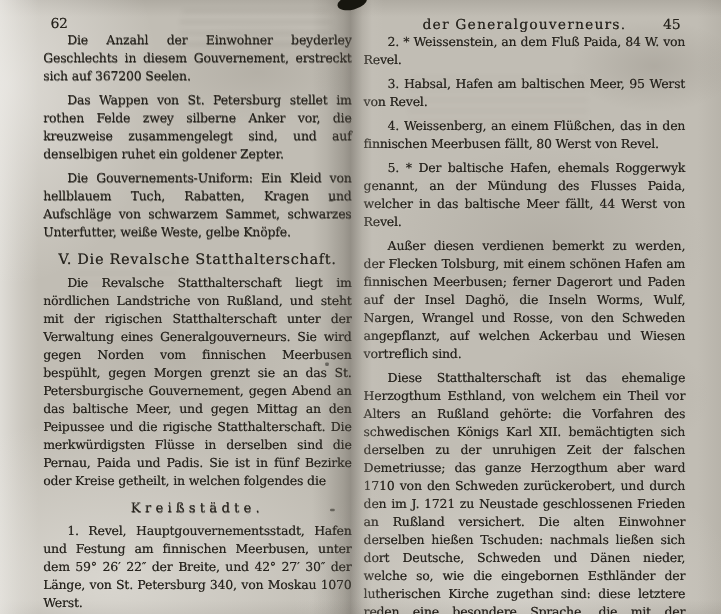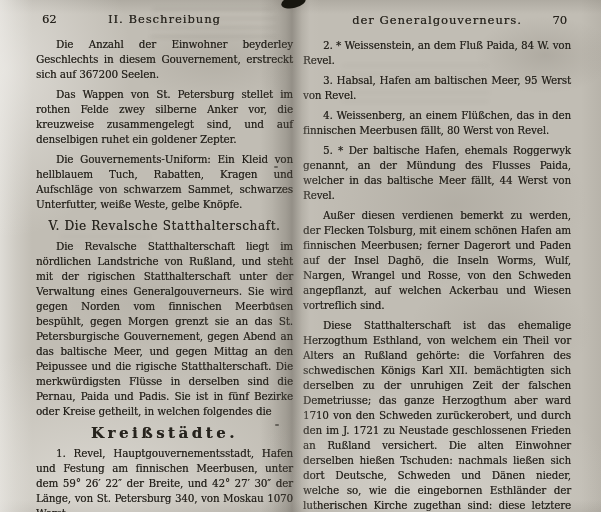--- a/index.html
+++ b/index.html
@@ -45,55 +45,54 @@
   .smudge.m2{left:340px;top:64px;width:150px;height:40px;opacity:.10;}
   .smudge.m3{left:60px;top:226px;width:90px;height:26px;opacity:.10;}
 
   .page{
     position:absolute;color:#26231d;font-size:10.3px;line-height:15px;
     text-align:justify;letter-spacing:-0.1px;
     text-shadow:0.2px 0.2px 0.3px rgba(38,35,29,.65);
   }
   .page-left{left:36px;top:12px;width:257px;}
   .page-right{left:303px;top:13px;width:268px;}
-  .page-header{display:flex;align-items:baseline;font-size:11.5px;margin-bottom:10px;}
+  .page-header{display:flex;align-items:baseline;font-size:11.5px;margin-bottom:0;}
   .page-header .num{width:40px;}
   .page-left .page-header .num{text-align:left;padding-left:6px;}
   .page-right .page-header .num{text-align:right;padding-right:4px;}
   .page-header .running{flex:1;text-align:center;letter-spacing:1px;white-space:nowrap;}
   p.para{margin:0 0 5px;text-indent:20px;}
   .section-heading{text-align:center;font-weight:normal;font-size:12px;letter-spacing:.6px;margin:7px 0 5px;}
-  .kreis-heading{text-align:center;font-weight:bold;font-size:15px;letter-spacing:3.5px;margin:7px 0 5px;}
+  .kreis-heading{text-align:center;font-weight:normal;font-size:11px;letter-spacing:3.5px;margin:7px 0 5px;}
 </style>
 </head>
 <body>
 
 <div class="scan">
 
   <div class="page page-left">
     <div class="page-header">
       <span class="num">62</span>
-      <span class="running">II. Beschreibung</span>
       <span class="num"></span>
     </div>
     <p class="para">Die Anzahl der Einwohner beyderley Geschlechts in diesem Gouvernement, erstreckt sich auf 367200 Seelen.</p>
     <p class="para">Das Wappen von St. Petersburg stellet im rothen Felde zwey silberne Anker vor, die kreuzweise zusammengelegt sind, und auf denselbigen ruhet ein goldener Zepter.</p>
     <p class="para">Die Gouvernements-Uniform: Ein Kleid von hellblauem Tuch, Rabatten, Kragen und Aufschläge von schwarzem Sammet, schwarzes Unterfutter, weiße Weste, gelbe Knöpfe.</p>
     <h3 class="section-heading">V. Die Revalsche Statthalterschaft.</h3>
     <p class="para">Die Revalsche Statthalterschaft liegt im nördlichen Landstriche von Rußland, und steht mit der rigischen Statthalterschaft unter der Verwaltung eines Generalgouverneurs. Sie wird gegen Norden vom finnischen Meerbusen bespühlt, gegen Morgen grenzt sie an das St. Petersburgische Gouvernement, gegen Abend an das baltische Meer, und gegen Mittag an den Peipussee und die rigische Statthalterschaft. Die merkwürdigsten Flüsse in derselben sind die Pernau, Paida und Padis. Sie ist in fünf Bezirke oder Kreise getheilt, in welchen folgendes die</p>
     <h3 class="kreis-heading">Kreißstädte.</h3>
     <p class="para">1. Revel, Hauptgouvernementsstadt, Hafen und Festung am finnischen Meerbusen, unter dem 59° 26′ 22″ der Breite, und 42° 27′ 30″ der Länge, von St. Petersburg 340, von Moskau 1070 Werst.</p>
 
   </div>
 
   <div class="page page-right">
     <div class="page-header">
       <span class="num"></span>
       <span class="running">der Generalgouverneurs.</span>
-      <span class="num">70</span>
+      <span class="num">45</span>
     </div>
     <p class="para">2. * Weissenstein, an dem Fluß Paida, 84 W. von Revel.</p>
     <p class="para">3. Habsal, Hafen am baltischen Meer, 95 Werst von Revel.</p>
     <p class="para">4. Weissenberg, an einem Flüßchen, das in den finnischen Meerbusen fällt, 80 Werst von Revel.</p>
     <p class="para">5. * Der baltische Hafen, ehemals Roggerwyk genannt, an der Mündung des Flusses Paida, welcher in das baltische Meer fällt, 44 Werst von Revel.</p>
     <p class="para">Außer diesen verdienen bemerkt zu werden, der Flecken Tolsburg, mit einem schönen Hafen am finnischen Meerbusen; ferner Dagerort und Paden auf der Insel Daghö, die Inseln Worms, Wulf, Nargen, Wrangel und Rosse, von den Schweden angepflanzt, auf welchen Ackerbau und Wiesen vortreflich sind.</p>
     <p class="para">Diese Statthalterschaft ist das ehemalige Herzogthum Esthland, von welchem ein Theil vor Alters an Rußland gehörte: die Vorfahren des schwedischen Königs Karl XII. bemächtigten sich derselben zu der unruhigen Zeit der falschen Demetriusse; das ganze Herzogthum aber ward 1710 von den Schweden zurückerobert, und durch den im J. 1721 zu Neustade geschlossenen Frieden an Rußland versichert. Die alten Einwohner derselben hießen Tschuden: nachmals ließen sich dort Deutsche, Schweden und Dänen nieder, welche so, wie die eingebornen Esthländer der lutherischen Kirche zugethan sind: diese letztere reden eine besondere Sprache, die mit der Finnischen vieles gemein hat.</p>
 
   </div>
 

